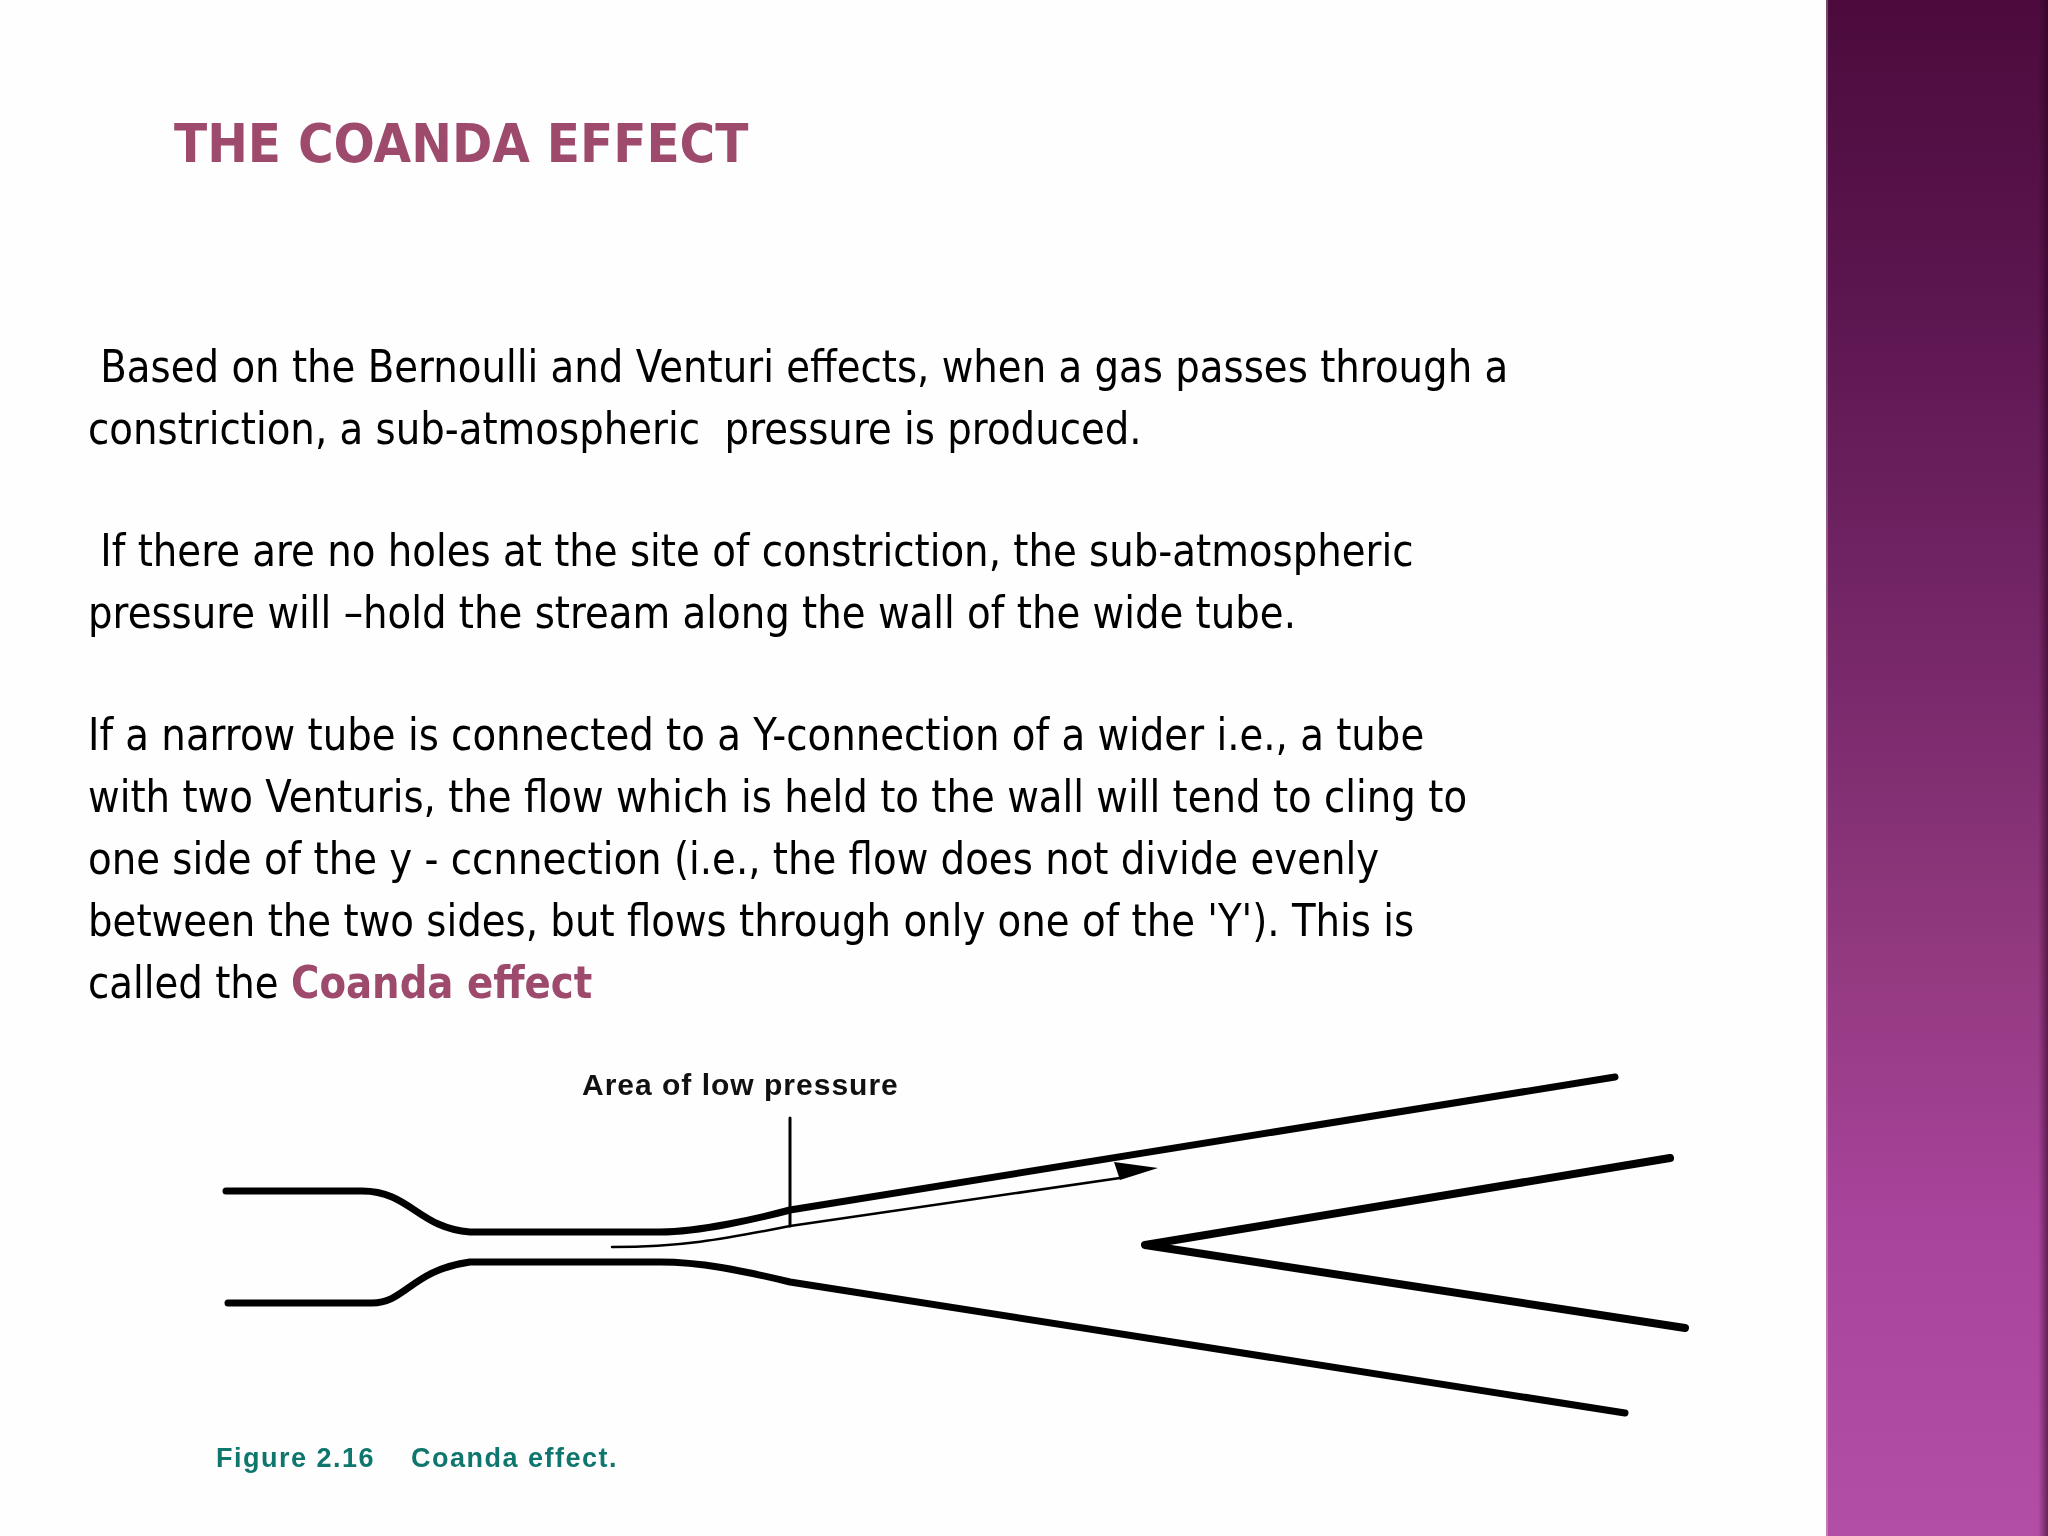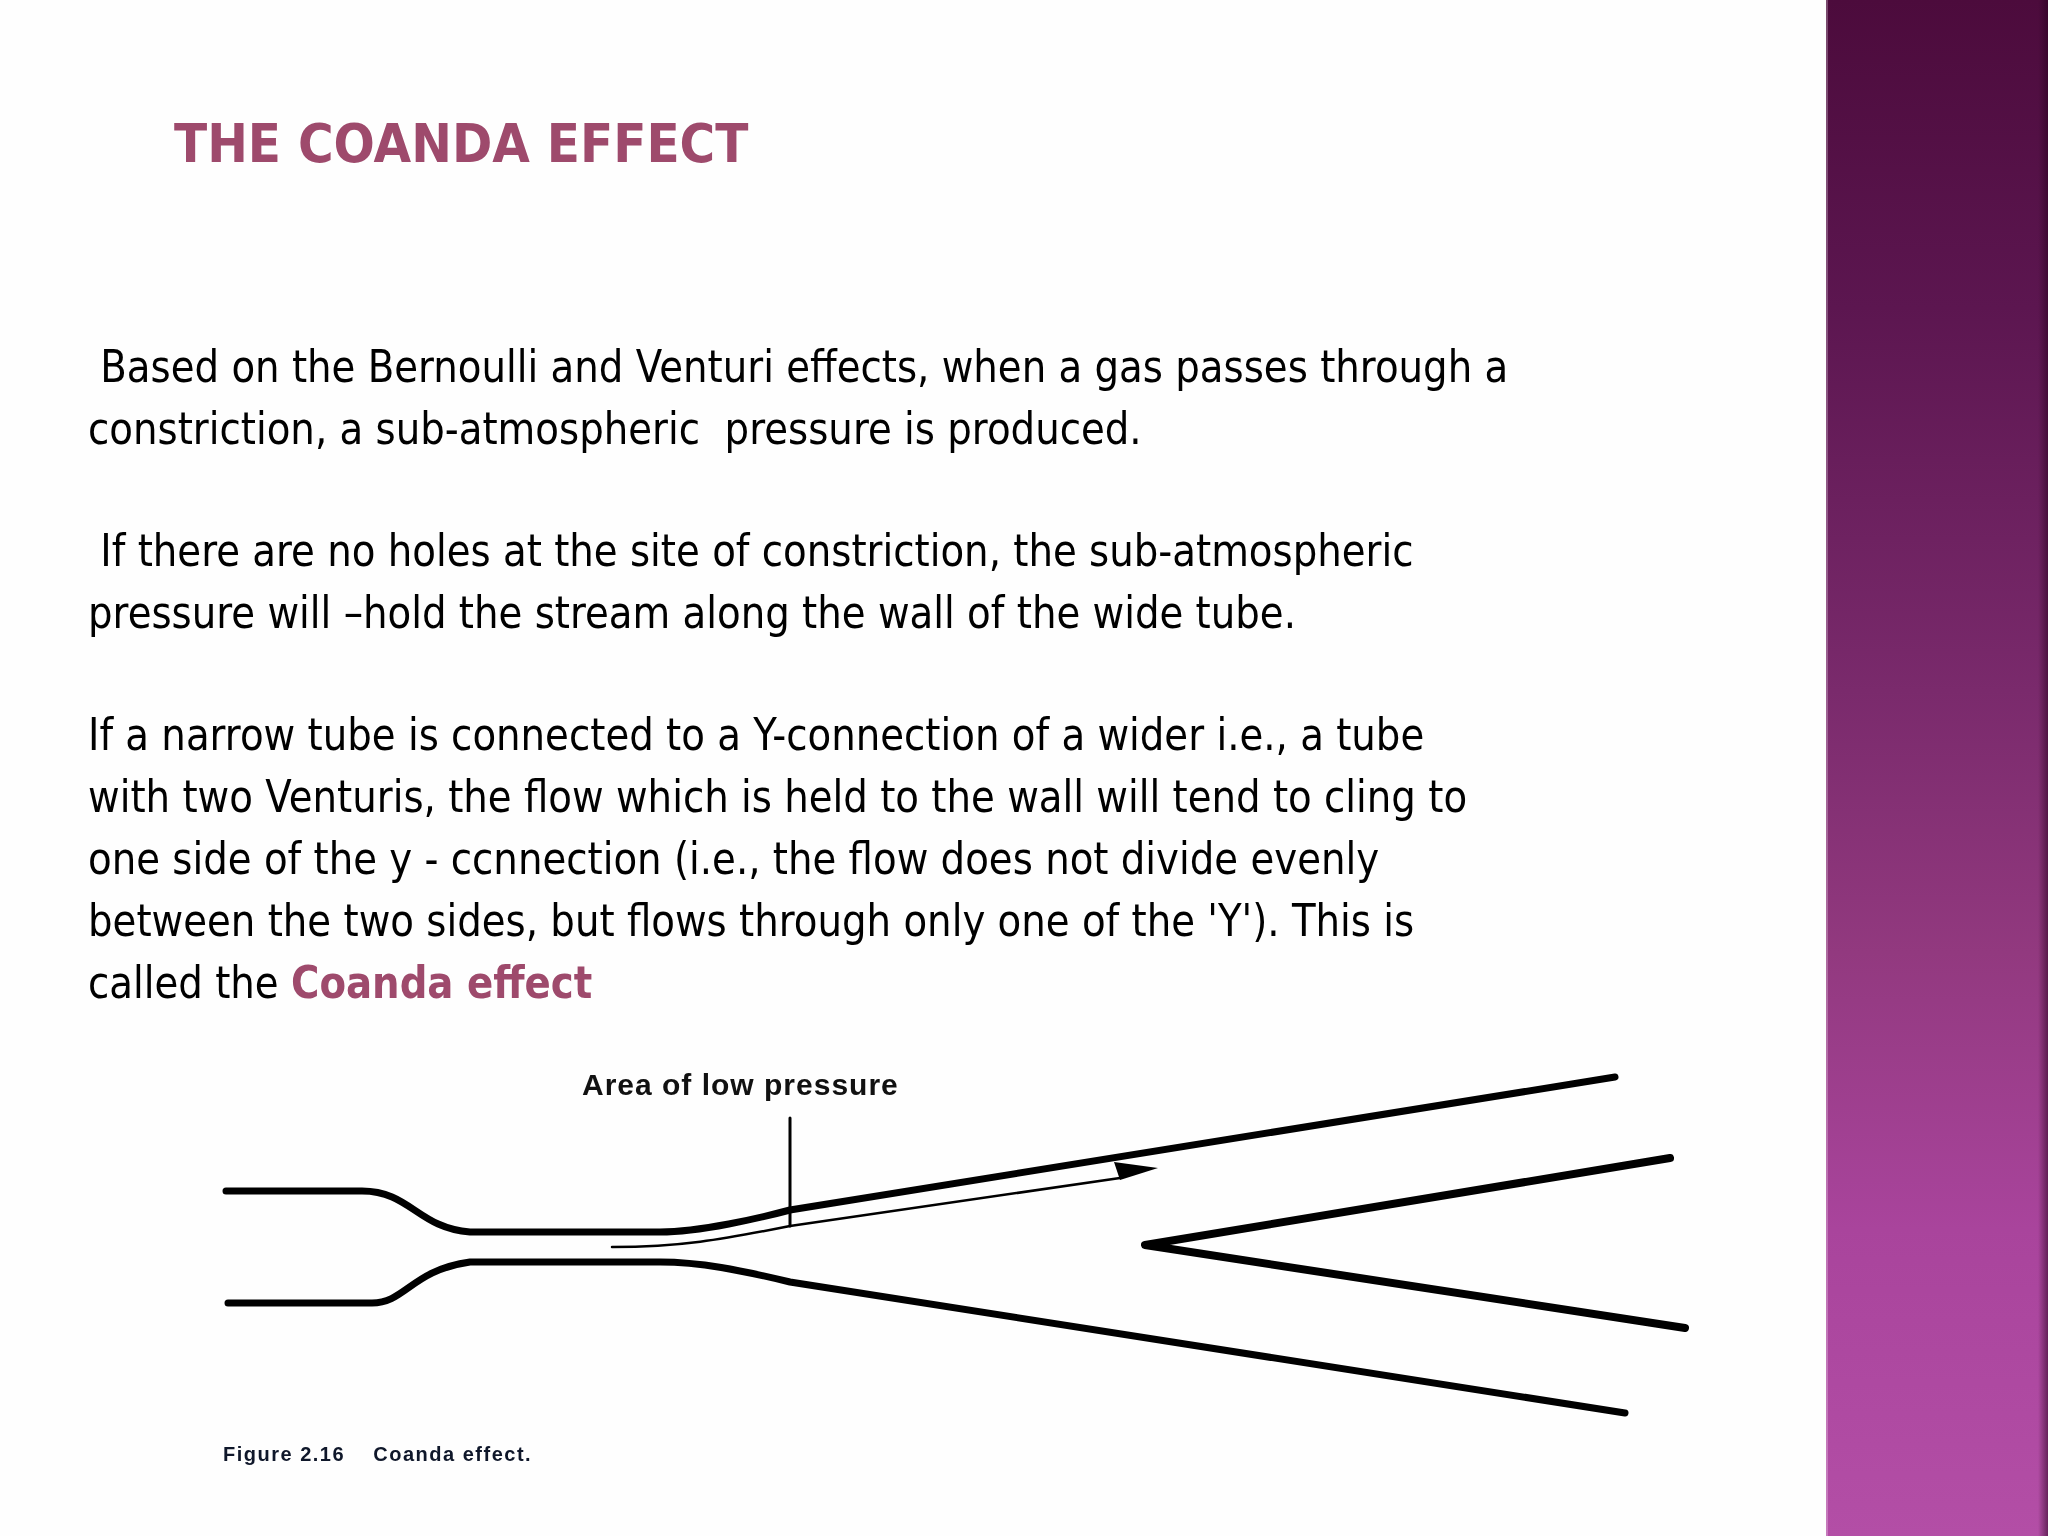--- a/index.html
+++ b/index.html
@@ -38,21 +38,21 @@
   .accent { color: #9e4a6c; font-weight: bold; }
   .diagram { position: absolute; left: 200px; top: 1060px; width: 1520px; height: 390px; }
   .fig-label {
     position: absolute; left: 582px; top: 1068px;
     font-family: "Liberation Sans", sans-serif; font-weight: bold;
     font-size: 30px; color: #111; letter-spacing: 1px; white-space: nowrap;
   }
   .caption {
     position: absolute; left: 216px; top: 1443px;
     font-family: "Liberation Sans", sans-serif; font-weight: 900;
-    font-size: 20px; color: #0f172a; letter-spacing: 1.5px; white-space: pre; margin-left: 7px;
+    font-size: 27px; color: #0f766e; letter-spacing: 1.5px; white-space: pre;
   }
 </style>
 </head>
 <body>
 
 <div class="slide">
 
   <div class="side-bar"></div>
 
   <div class="title">THE COANDA EFFECT</div>

